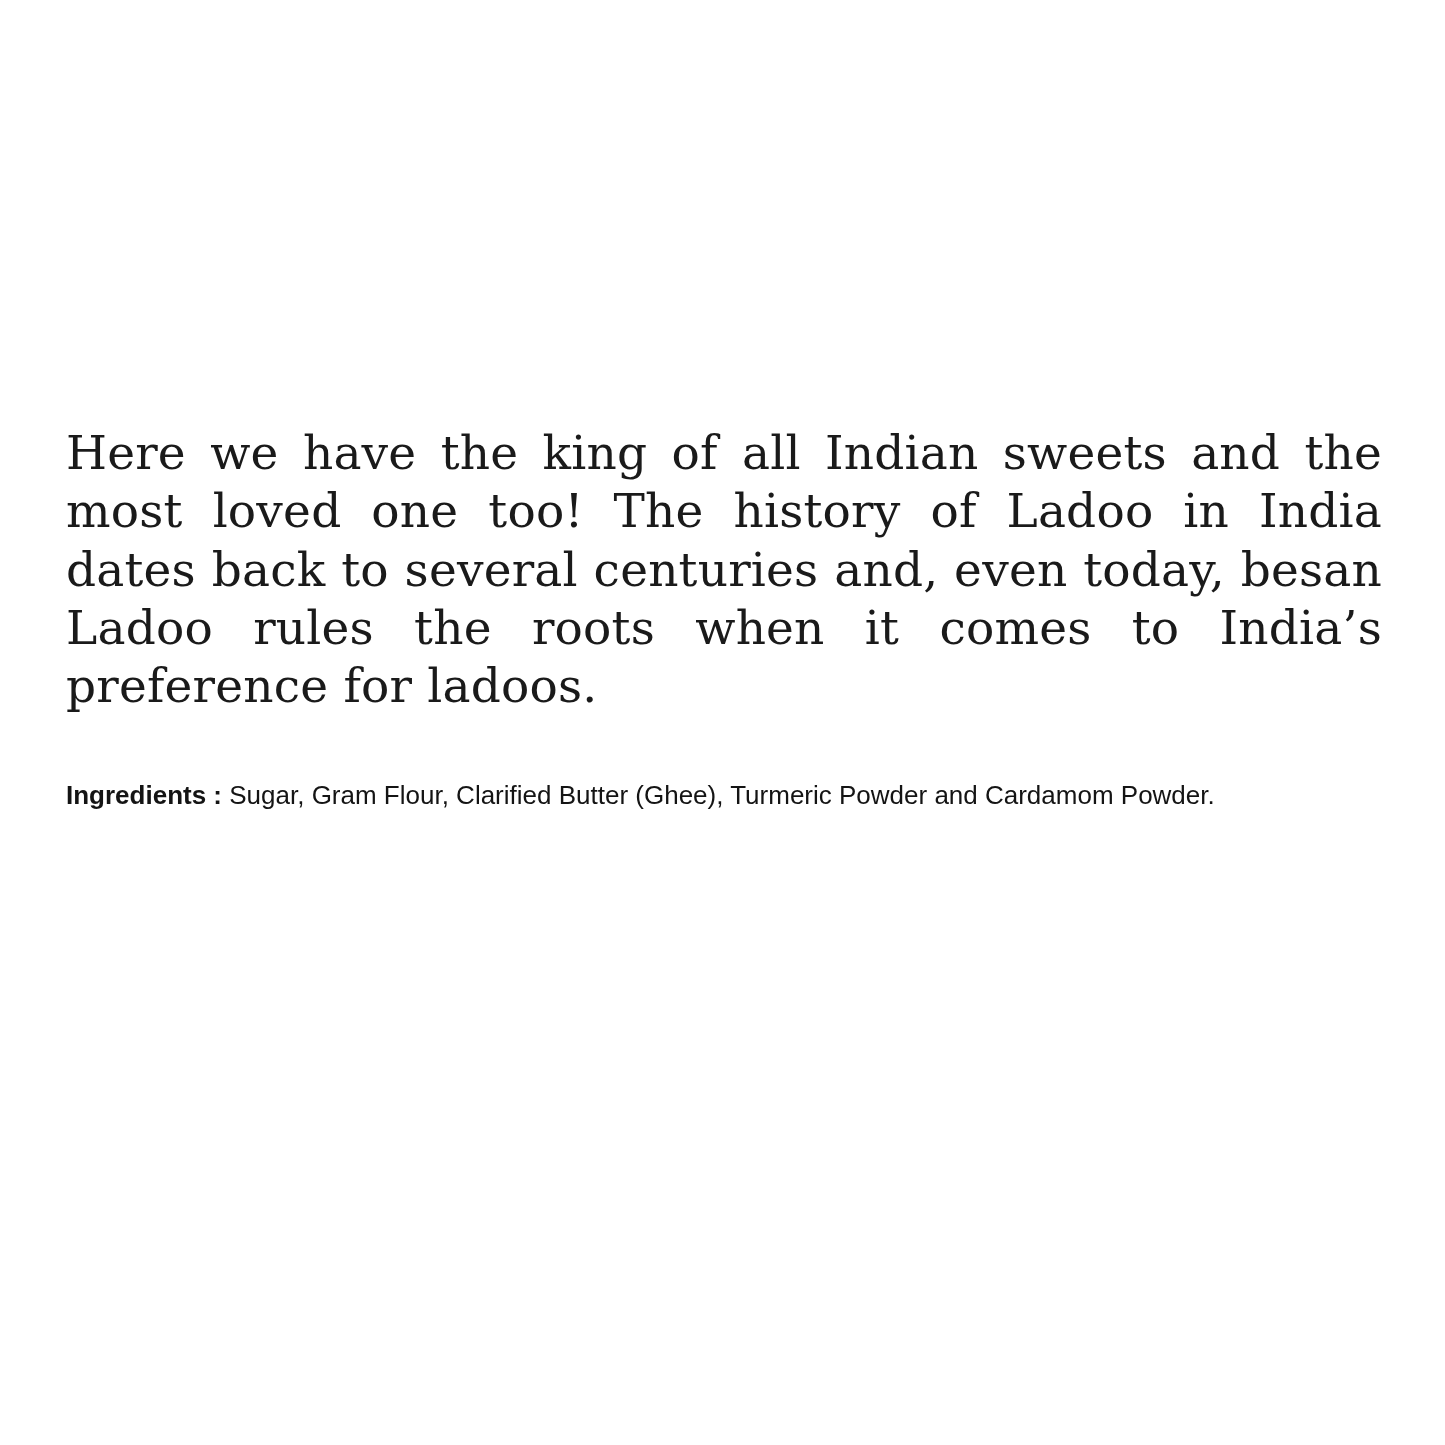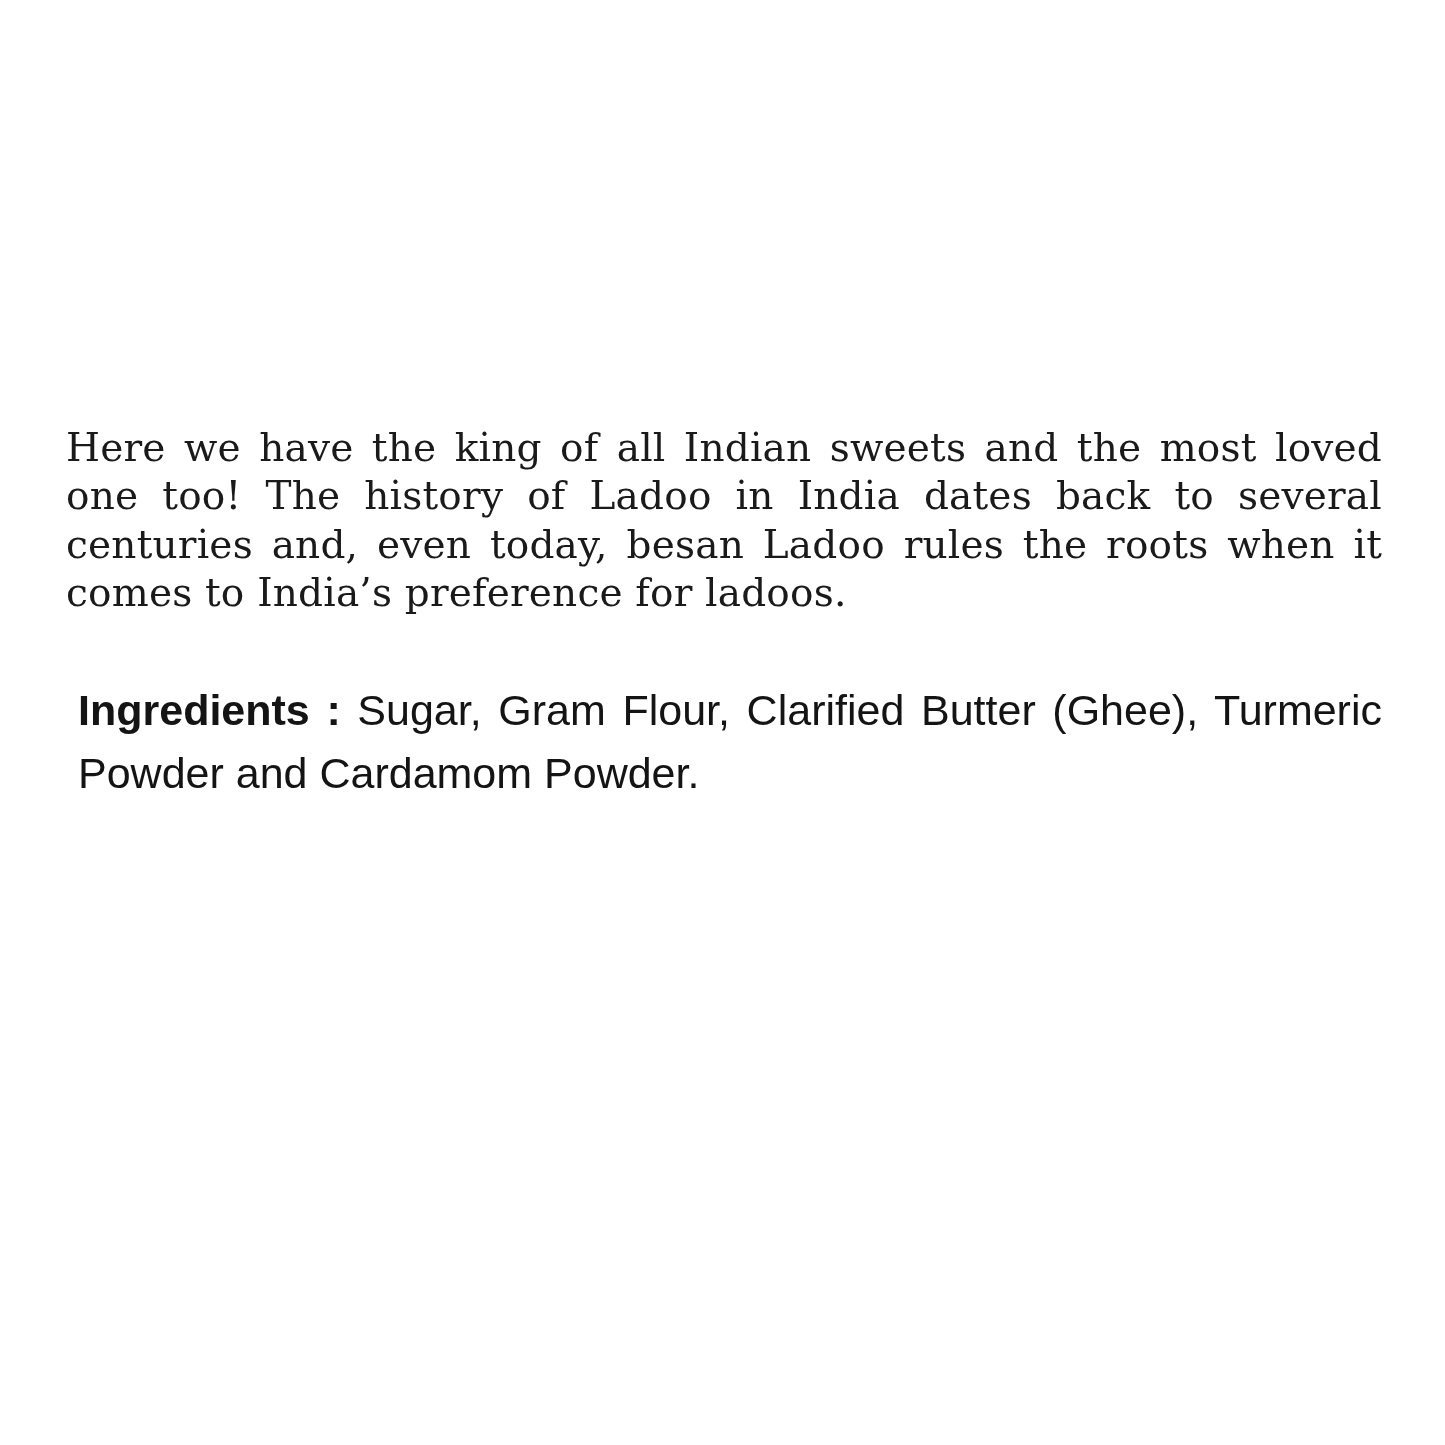--- a/index.html
+++ b/index.html
@@ -25,37 +25,37 @@
   .content {
     position: absolute;
     left: 66px;
     top: 424px;
     width: 1316px;
   }
 
   
   .intro {
     font-family: "DejaVu Serif", serif;
-    font-size: 39px;
+    font-size: 47px;
     line-height: 1.24;
     letter-spacing: 0.2px;
     text-align: justify;
     text-justify: inter-word;
     color: #1a1a1a;
     margin: 0 0 62px 0;
     font-weight: 400;
   }
 
   .block {
-    font-size: 43px;
+    font-size: 26px;
     line-height: 1.45;
     text-align: justify;
     text-justify: inter-word;
     color: #141414;
-    margin: 0 0 52px 12px;
+    margin: 0 0 52px 0;
   }
   .block:last-child { margin-bottom: 0; }
 
   .block .lead {
     font-weight: 700;
   }
 
   .block .body-text {
     font-weight: 400;
   }

